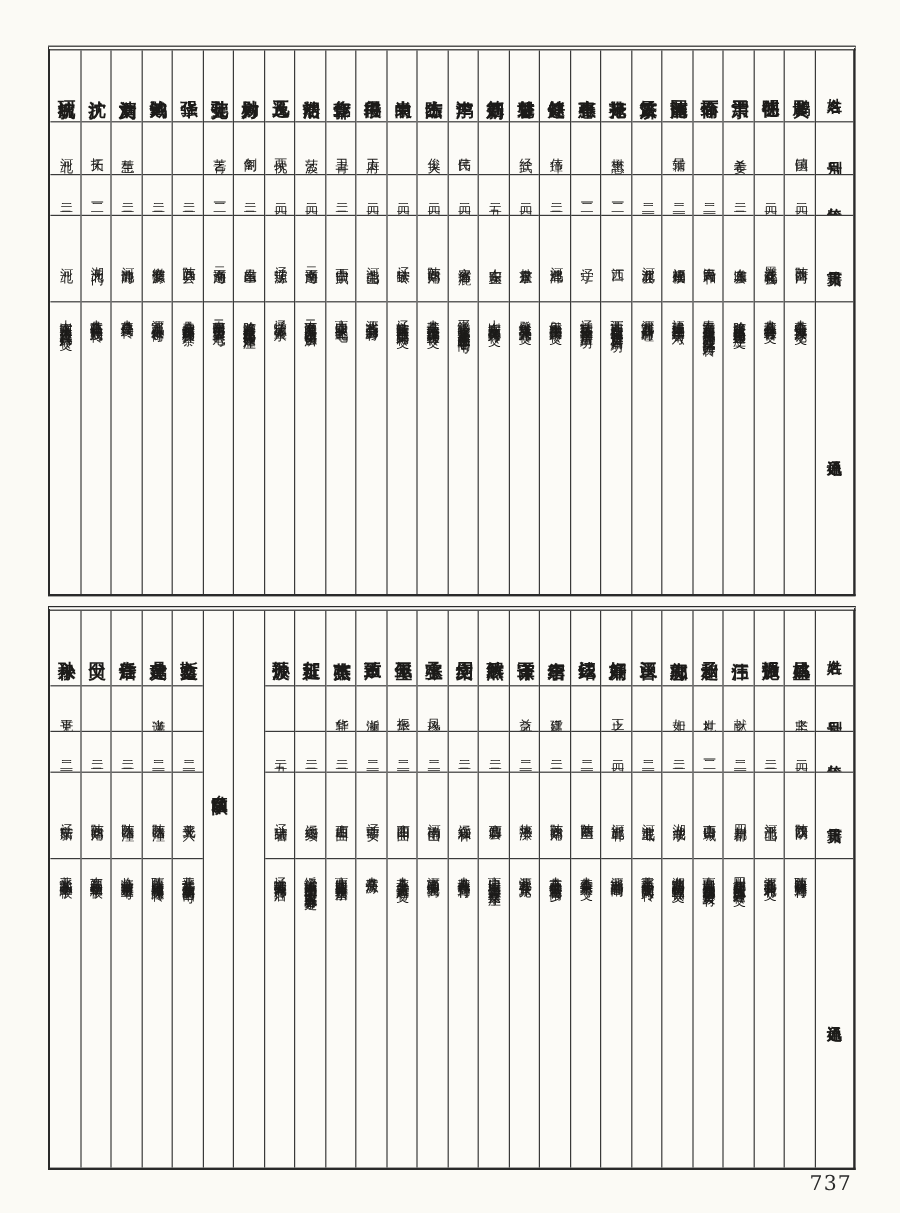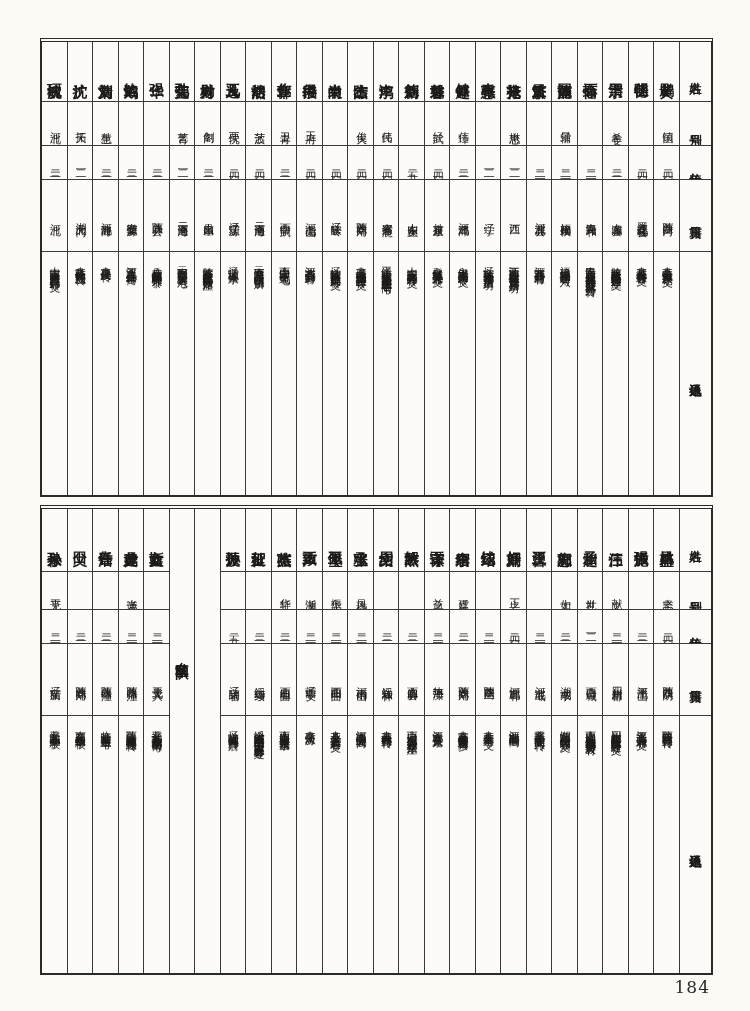--- a/index.html
+++ b/index.html
@@ -457,14 +457,14 @@
         <div class="vcell cell-address">南郑县立初级中学校</div>
       </div>
       <div class="vcol">
         <div class="vcell cell-name">孙永禄</div>
         <div class="vcell cell-alias">克平</div>
         <div class="vcell cell-age">二二</div>
         <div class="vcell cell-native">辽宁新民</div>
         <div class="vcell cell-address">北平东北职业中学校</div>
       </div>
     </section>
-  <div class="page-number">184</div>
+  <div class="page-number">737</div>
 </div>
 
 </body></html>

